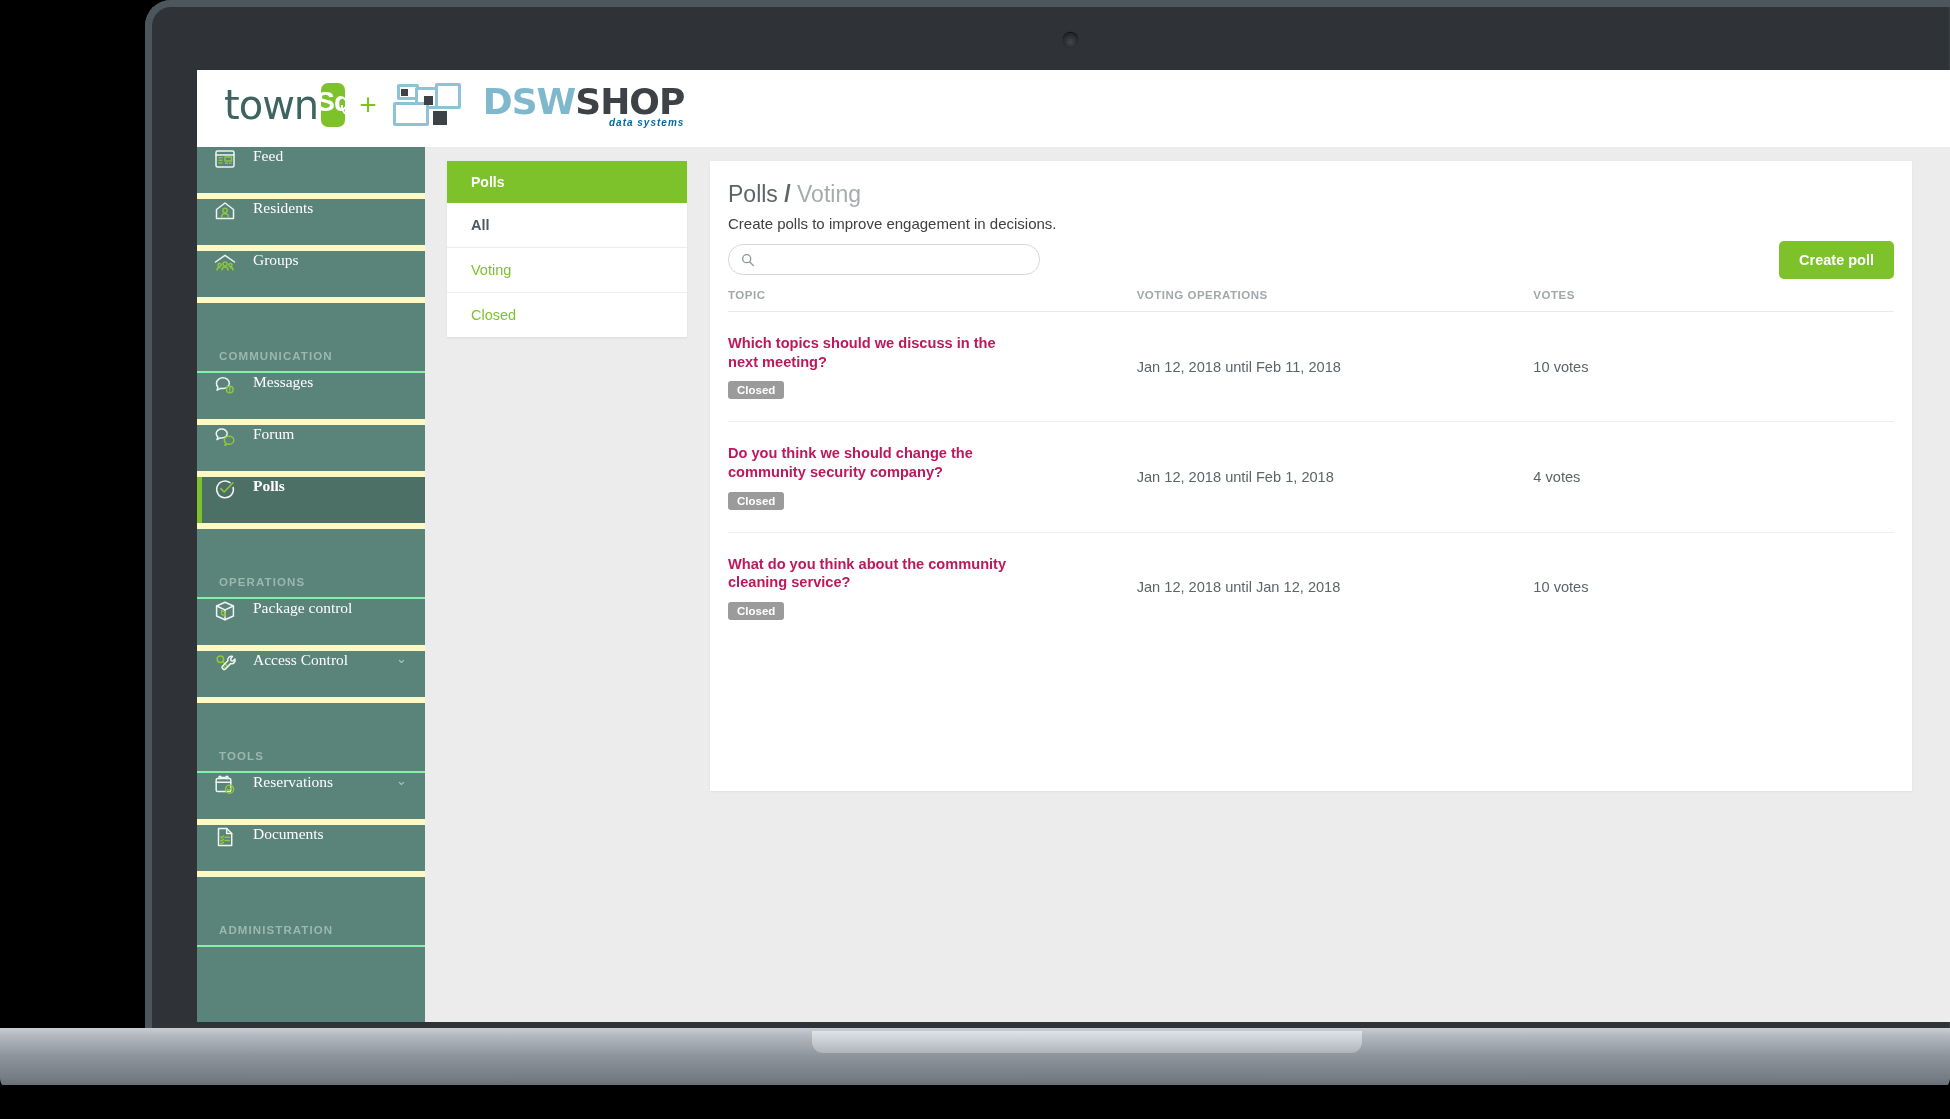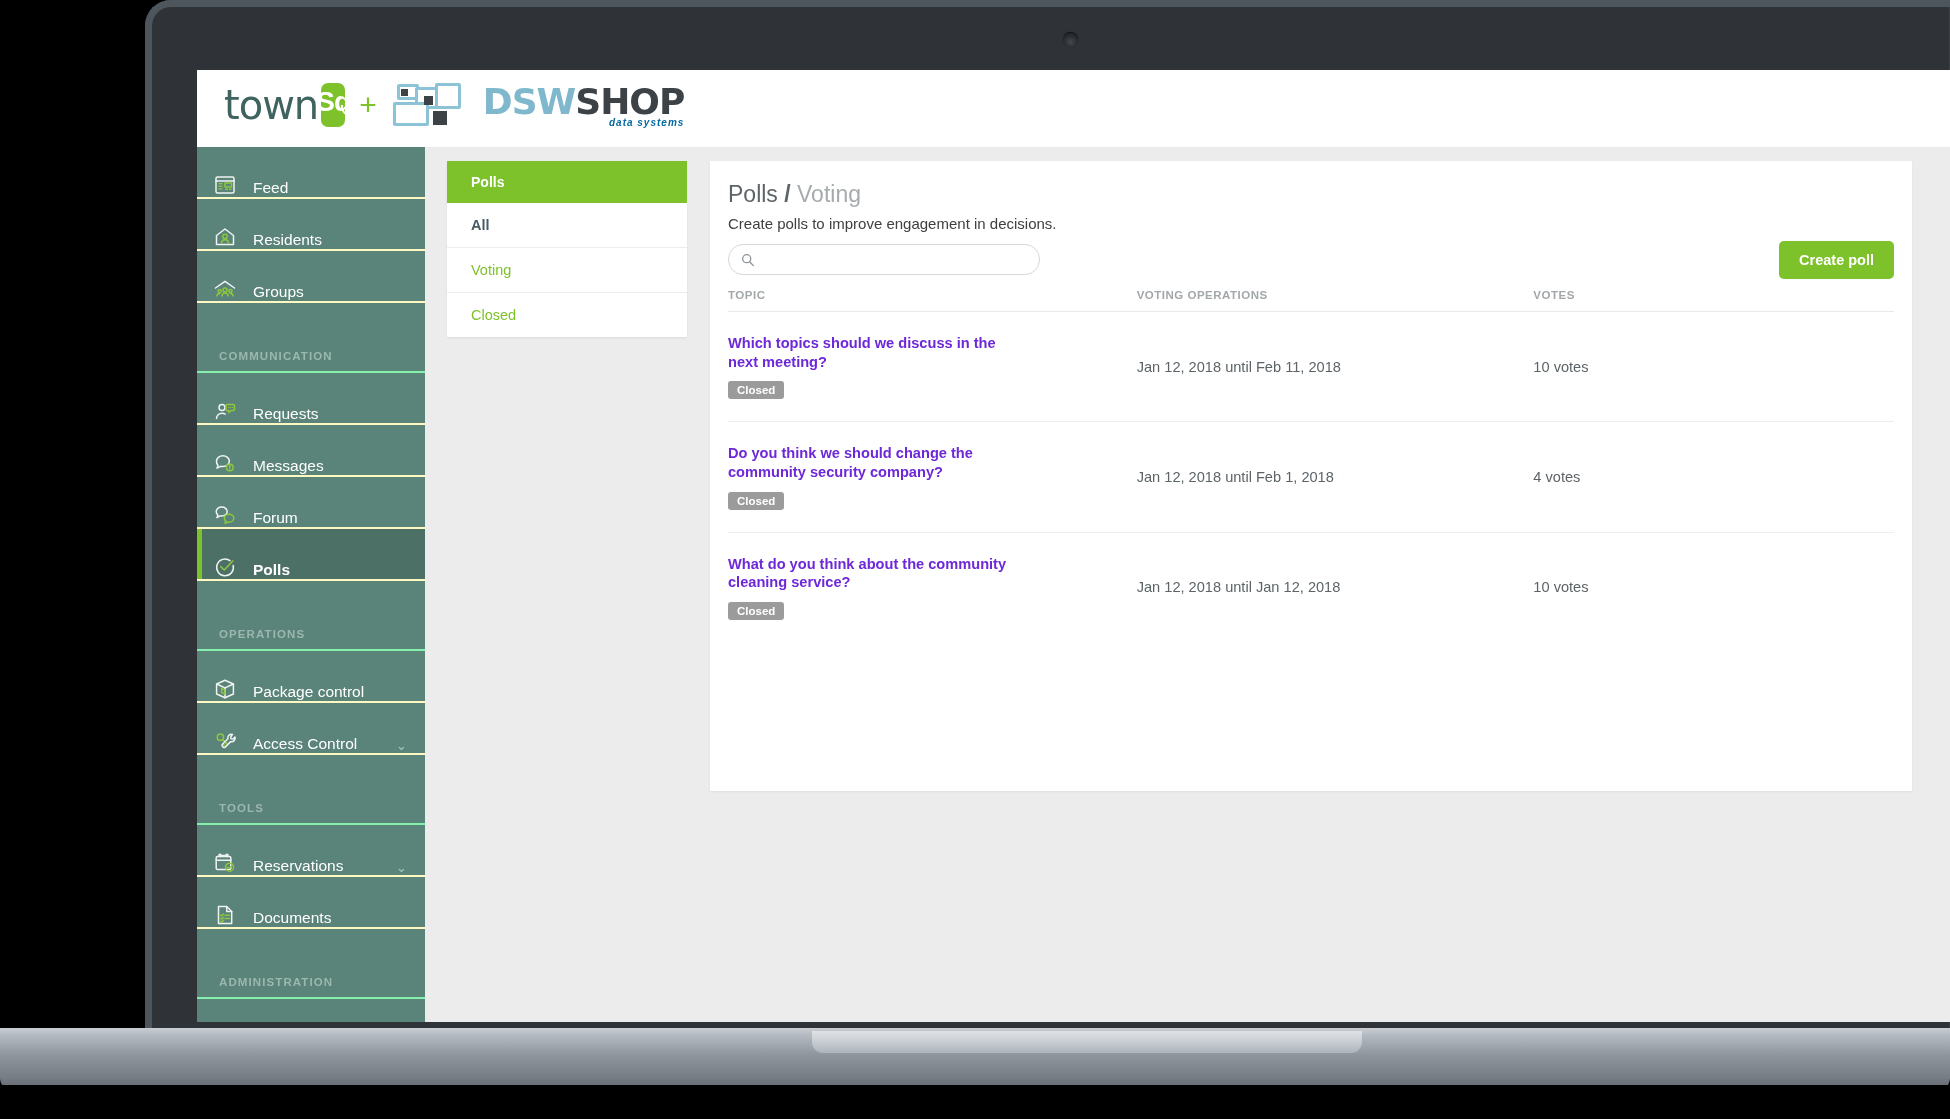--- a/index.html
+++ b/index.html
@@ -84,22 +84,22 @@
   .dsw-main{font-size:36px;font-weight:700;letter-spacing:-1px;font-family:"DejaVu Sans",sans-serif;}
   .dsw-blue{color:#7fb8cd;}
   .dsw-dark{color:#3d4246;}
   .dsw-sub{font-size:10px;color:#0369a1;font-style:italic;font-weight:700;text-align:right;letter-spacing:1px;}
 
   
   .sidebar{
     position:absolute;left:0;top:77px;width:228px;height:875px;background:#5a8379;overflow:hidden;
   }
   .nav-item{
-    position:relative;display:flex;align-items:flex-end;height:52px;
-    border-bottom:2px solid #fef9c3;color:#ffffff;font-size:15.5px;box-sizing:border-box;
+    position:relative;display:flex;align-items:flex-start;height:52px;
+    border-bottom:6px solid #fef9c3;color:#ffffff;font-size:15.5px;box-sizing:border-box;font-family:Liberation Serif, serif;
   }
   .nav-item .ico{width:56px;display:flex;align-items:center;justify-content:center;flex:0 0 56px;}
   .nav-item.active{background:#4d7066;}
   .nav-item.active .lbl{font-weight:700;}
   .nav-item.active .accent{
     position:absolute;left:0;top:0;width:5px;height:100%;background:#7ec22b;
   }
   .nav-item .chev{margin-left:auto;margin-right:18px;color:#a9c9bf;font-size:13px;}
   .nav-section{
     height:52px;display:flex;align-items:flex-end;padding:0 0 9px 22px;
@@ -162,21 +162,21 @@
     padding:0 0 10px 0;border-bottom:1px solid #eaeaea;
   }
   table.polls td{
     padding:22px 0;border-bottom:1px solid #eeeeee;vertical-align:middle;
   }
   table.polls tr:last-child td{border-bottom:none;}
   .col-topic{width:340px;}
   .col-time{width:330px;}
   .col-votes{width:300px;}
   .poll-title{
-    color:#6d28d9;font-size:14.6px;font-weight:700;line-height:1.28;max-width:290px;display:block;
+    color:#be185d;font-size:14.6px;font-weight:700;line-height:1.28;max-width:290px;display:block;
   }
   .badge{
     display:inline-block;margin-top:10px;background:#9b9b9b;color:#fff;font-size:11.5px;
     font-weight:700;padding:3px 9px;border-radius:3px;
   }
   .cell-plain{font-size:14.6px;color:#5d6468;}
 </style>
 </head>
 <body>
 
@@ -254,33 +254,20 @@
               <circle class="gr" cx="6.6" cy="14" r="1.6"></circle>
               <path class="gr" d="M4 19c0-1.5 1.1-2.5 2.6-2.5"></path>
               <circle class="gr" cx="17.4" cy="14" r="1.6"></circle>
               <path class="gr" d="M20 19c0-1.5-1.1-2.5-2.6-2.5"></path>
             </svg>
           </span>
           <span class="lbl">Groups</span>
         </div>
         <div class="nav-spacer"></div>
         <div class="nav-section">COMMUNICATION</div>
-        <div class="nav-item">
-          <span class="ico">
-            <svg class="icn" viewBox="0 0 24 24">
-              <circle class="st" cx="9" cy="8.5" r="3"></circle>
-              <path class="st" d="M3.5 19.5c0-3 2.5-5.2 5.5-5.2 1.2 0 2.3.3 3.2.9"></path>
-              <path class="gr" d="M14 5.5h6.5c.6 0 1 .4 1 1v4c0 .6-.4 1-1 1H18l-2.2 2.2V11.5H14c-.6 0-1-.4-1-1v-4c0-.6.4-1 1-1z"></path>
-              <circle class="grf" cx="15.7" cy="8.5" r=".7"></circle>
-              <circle class="grf" cx="17.7" cy="8.5" r=".7"></circle>
-              <circle class="grf" cx="19.7" cy="8.5" r=".7"></circle>
-            </svg>
-          </span>
-          <span class="lbl">Requests</span>
-        </div>
         <div class="nav-item">
           <span class="ico">
             <svg class="icn" viewBox="0 0 24 24">
               <path class="st" d="M3.5 10.2c0-3 2.9-5.4 6.4-5.4s6.4 2.4 6.4 5.4-2.9 5.4-6.4 5.4c-.8 0-1.5-.1-2.2-.3L4 17.2l1-3a5 5 0 0 1-1.5-4z"></path>
               <circle class="gr" cx="16.8" cy="16.5" r="3.3"></circle>
               <line class="gr" x1="16.8" y1="14.8" x2="16.8" y2="17"></line>
               <circle class="grf" cx="16.8" cy="18.3" r=".7"></circle>
             </svg>
           </span>
           <span class="lbl">Messages</span>

